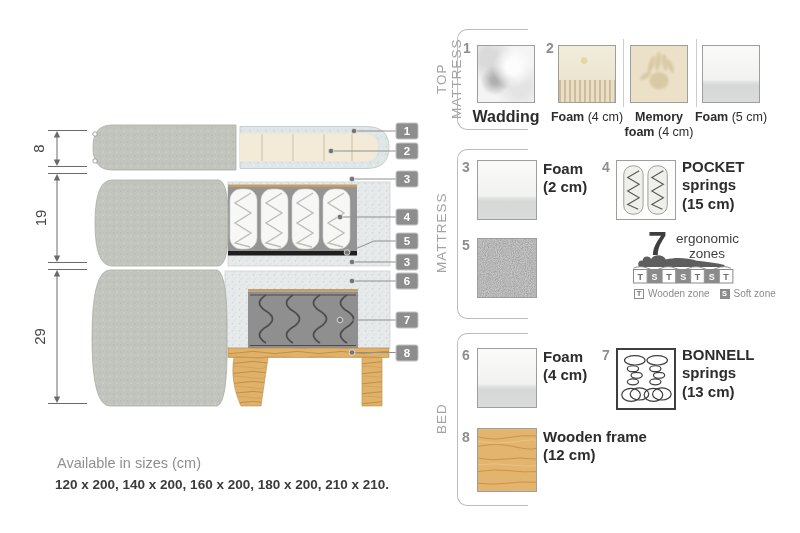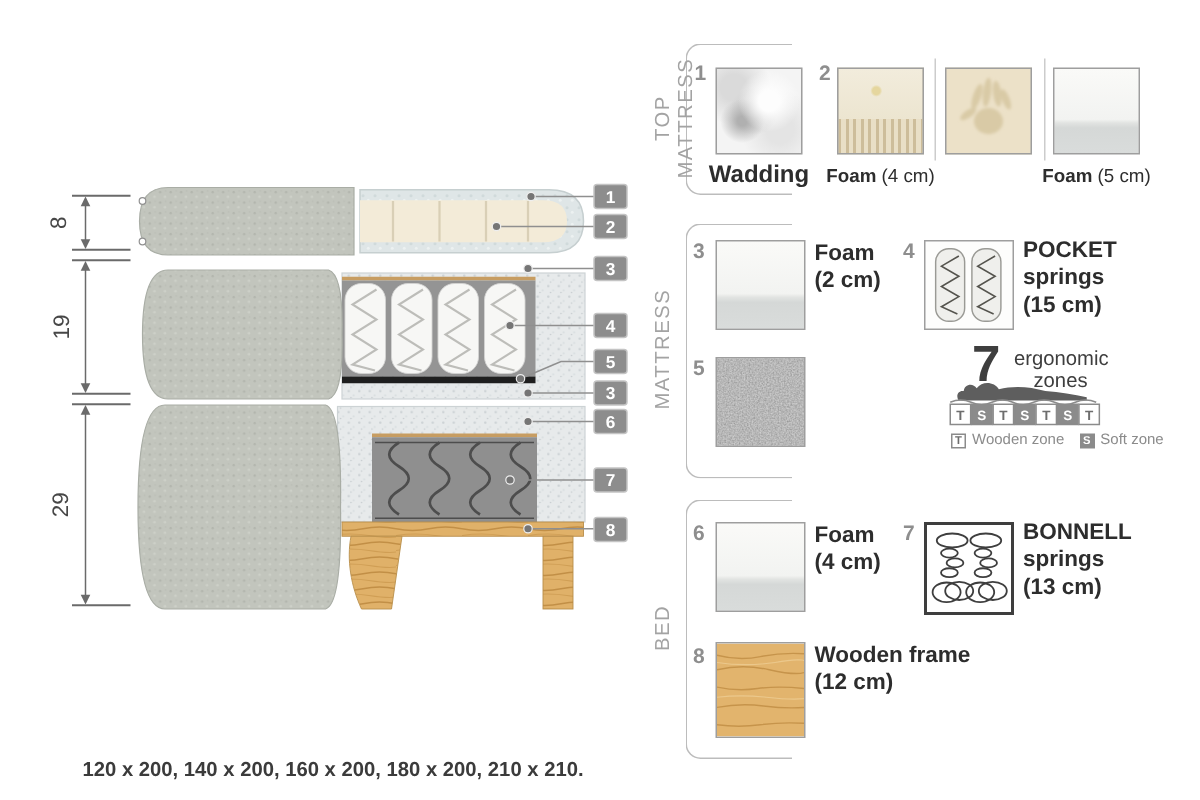--- a/index.html
+++ b/index.html
@@ -52,21 +52,21 @@
   .erg-num { position:absolute; font-size:34px; font-weight:bold; color:#3e3e3e; line-height:1; }
   .erg-label { position:absolute; font-size:13.5px; color:#3e3e3e; line-height:1.08; text-align:center; }
   .zone-legend { position:absolute; display:flex; align-items:center; gap:4px; font-size:10px; color:#8b8b8b; }
   .zl-box { display:inline-flex; align-items:center; justify-content:center;
             width:10px; height:10px; font-size:7.5px; font-weight:bold; box-sizing:border-box; }
   .zl-t { border:1px solid #8b8b8b; color:#6d6d6d; background:#fff; }
   .zl-s { background:#8b8b8b; color:#fff; margin-left:6px; }
 
   
   .sizes-heading { position:absolute; font-size:14.5px; color:#8f8f8f; }
-  .sizes-values  { position:absolute; font-size:13.5px; font-weight:bold; color:#3b3b3b;margin-top:28px; }
+  .sizes-values  { position:absolute; font-size:13.5px; font-weight:bold; color:#3b3b3b; }
 </style>
 </head>
 <body>
 
 <div class="page">
 
   <svg style="position:absolute;left:0;top:0" width="430" height="533" viewBox="0 0 430 533">
     <defs>
       <pattern id="pFabric" width="7" height="7" patternUnits="userSpaceOnUse">
         <rect width="7" height="7" fill="#c2c5bd"></rect>
@@ -256,20 +256,25 @@
       </defs>
     <g filter="url(#hBlur)" fill="#d9caa6">
       <ellipse cx="29" cy="36" rx="10" ry="9"></ellipse>
       <ellipse cx="21" cy="19" rx="2.8" ry="9" transform="rotate(18 21 19)"></ellipse>
       <ellipse cx="28" cy="16" rx="2.8" ry="10" transform="rotate(7 28 16)"></ellipse>
       <ellipse cx="35" cy="17" rx="2.8" ry="9" transform="rotate(-7 35 17)"></ellipse>
       <ellipse cx="41" cy="21" rx="2.6" ry="7.5" transform="rotate(-21 41 21)"></ellipse>
       <ellipse cx="15" cy="31" rx="2.6" ry="6.5" transform="rotate(55 15 31)"></ellipse>
     </g>
   </svg>
+  <div class="cap-top" style="left:620px;top:110px;width:78px">
+    <span class="nm">Memory</span><br>
+    <span class="nm">foam</span>
+    <span>(4 cm)</span>
+  </div>
 
   <div class="vsep" style="left:696px;top:39px;height:68px"></div>
 
   <div class="sw sw-foam" style="left:702px;top:45px;width:58px;height:58px"></div>
   <div class="cap-top" style="left:690px;top:110px;width:82px">
     <span class="nm">Foam</span>
     <span>(5 cm)</span>
   </div>
 
   <span class="pnum" style="left:462px;top:159px">3</span>
@@ -391,15 +396,16 @@
     <g stroke="#edcb90" stroke-width="0.8" fill="none" opacity="0.9">
       <path d="M0,13 q20,3 40,0 t20,-1"></path>
       <path d="M0,37 q17,-2 34,0 t26,1"></path>
     </g>
   </svg>
   <div class="cap-side" style="left:543px;top:428px">
     <span class="nm">Wooden frame</span>
     <span class="sz">(12 cm)</span>
   </div>
 
+  <div class="sizes-heading" style="left:57px;top:455px">Available in sizes (cm)</div>
   <div class="sizes-values" style="left:55px;top:477px">120 x 200, 140 x 200, 160 x 200, 180 x 200, 210 x 210.</div>
 
 </div>
 
 </body></html>

